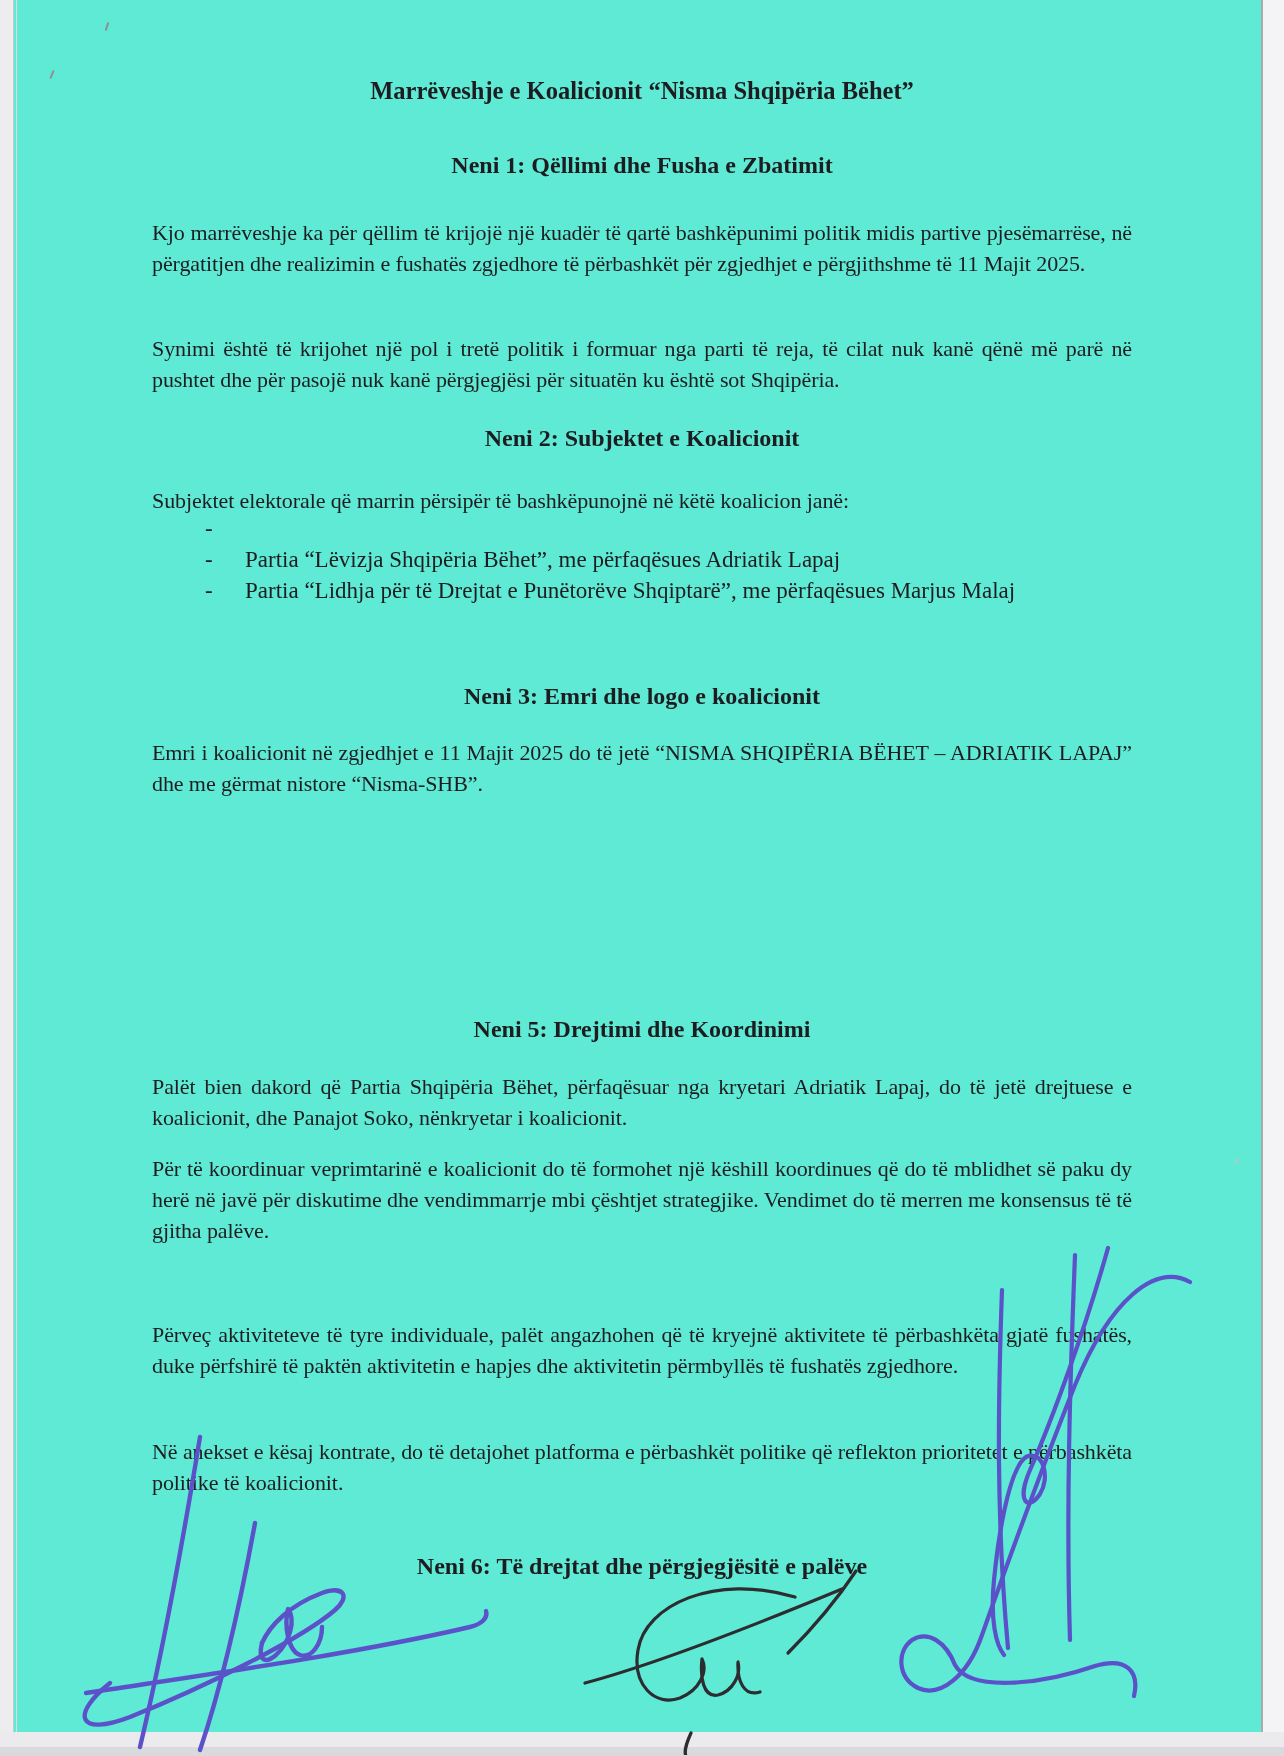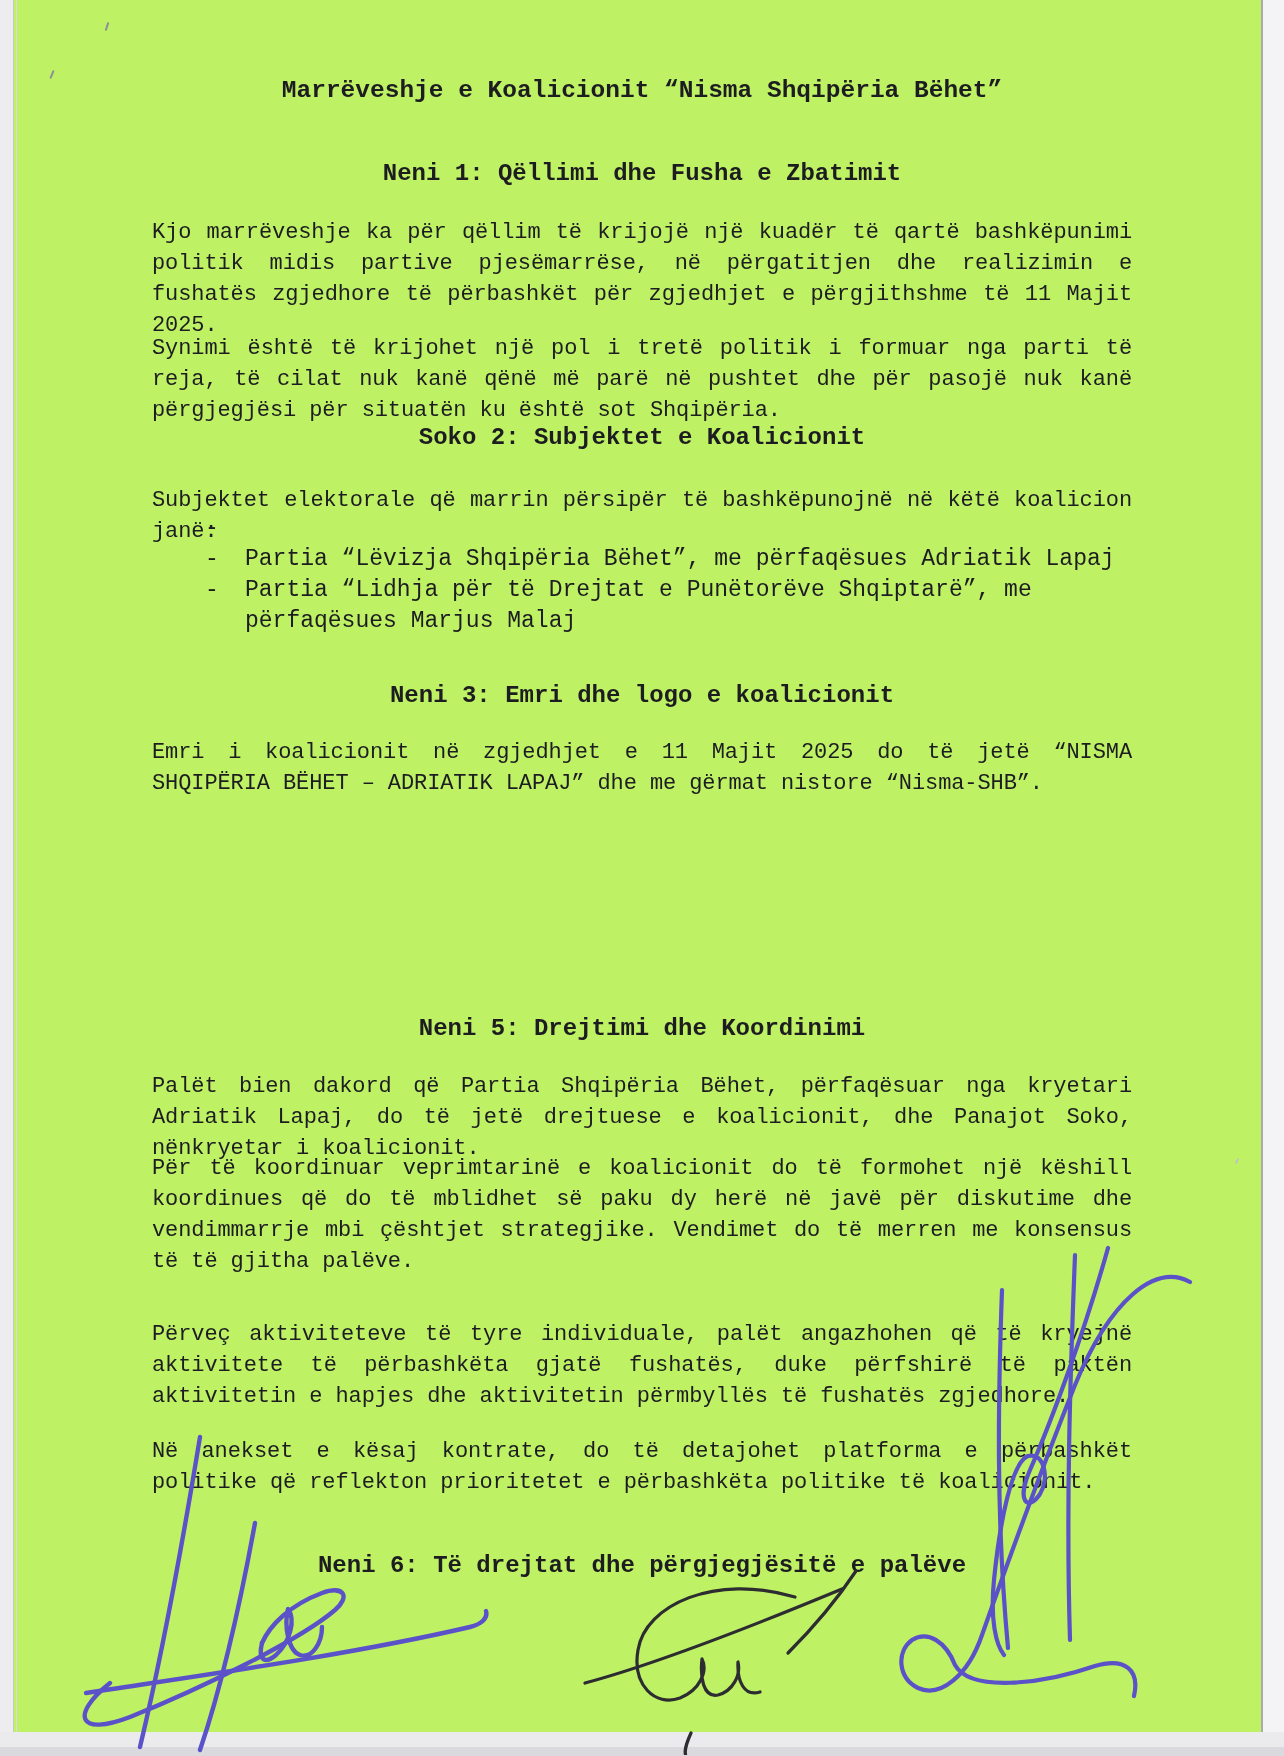--- a/index.html
+++ b/index.html
@@ -1,21 +1,21 @@
 <!DOCTYPE html>
 <html><head>
 <meta charset="utf-8">
 <style>
   html,body{margin:0;padding:0;background:#e9e9ec;}
   .page{
     position:relative;
     width:1284px;height:1756px;
-    background:#bef264;
+    background:#5eead4;
     overflow:hidden;
-    font-family:Liberation Mono, monospace;
+    font-family:Liberation Serif, serif;
     color:#1d1d21;
   }
   
   .left-strip{position:absolute;left:0;top:0;width:13px;height:100%;background:#ededef;border-right:1px solid #c9c9cd;}
   .left-inner-line{position:absolute;left:16px;top:0;width:1px;height:100%;background:#dcdcdf;}
   .right-line{position:absolute;left:1261px;top:0;width:2px;height:1738px;background:#ababaf;}
   .right-margin{position:absolute;left:1263px;top:0;width:21px;height:1738px;background:#f4f4f6;}
   .bottom-band-1{position:absolute;left:0;top:1732px;width:100%;height:15px;background:#ebebee;}
   .bottom-band-2{position:absolute;left:0;top:1747px;width:100%;height:9px;background:#d9d9de;}
   .speck{position:absolute;width:2px;height:9px;background:#8f8f96;border-radius:2px;}
@@ -53,25 +53,25 @@
   <div class="right-margin"></div>
   <div class="right-line"></div>
   <div class="bottom-band-1"></div>
   <div class="bottom-band-2"></div>
   <div class="speck speck-1"></div>
   <div class="speck speck-2"></div>
   <div class="speck speck-3"></div>
 
   <h1 class="title" style="top:76px">Marrëveshje e Koalicionit “Nisma Shqipëria Bëhet”</h1>
 
-  <h2 class="h" style="top:159px">Neni 1: Qëllimi dhe Fusha e Zbatimit</h2>
+  <h2 class="h" style="top:150px">Neni 1: Qëllimi dhe Fusha e Zbatimit</h2>
   <p class="para" style="top:217px">Kjo marrëveshje ka për qëllim të krijojë një kuadër të qartë bashkëpunimi politik midis partive pjesëmarrëse, në përgatitjen dhe realizimin e fushatës zgjedhore të përbashkët për zgjedhjet e përgjithshme të 11 Majit 2025.</p>
   <p class="para" style="top:333px">Synimi është të krijohet një pol i tretë politik i formuar nga parti të reja, të cilat nuk kanë qënë më parë në pushtet dhe për pasojë nuk kanë përgjegjësi për situatën ku është sot Shqipëria.</p>
 
-  <h2 class="h" style="top:423px">Soko 2: Subjektet e Koalicionit</h2>
+  <h2 class="h" style="top:423px">Neni 2: Subjektet e Koalicionit</h2>
   <p class="para" style="top:485px">Subjektet elektorale që marrin përsipër të bashkëpunojnë në këtë koalicion janë:</p>
   <div class="list-row" style="top:513px">
     <span class="dash">-</span>
   </div>
   <div class="list-row" style="top:544px">
     <span class="dash">-</span>
     <span>Partia “Lëvizja Shqipëria Bëhet”, me përfaqësues Adriatik Lapaj</span>
   </div>
   <div class="list-row" style="top:575px">
     <span class="dash">-</span>

